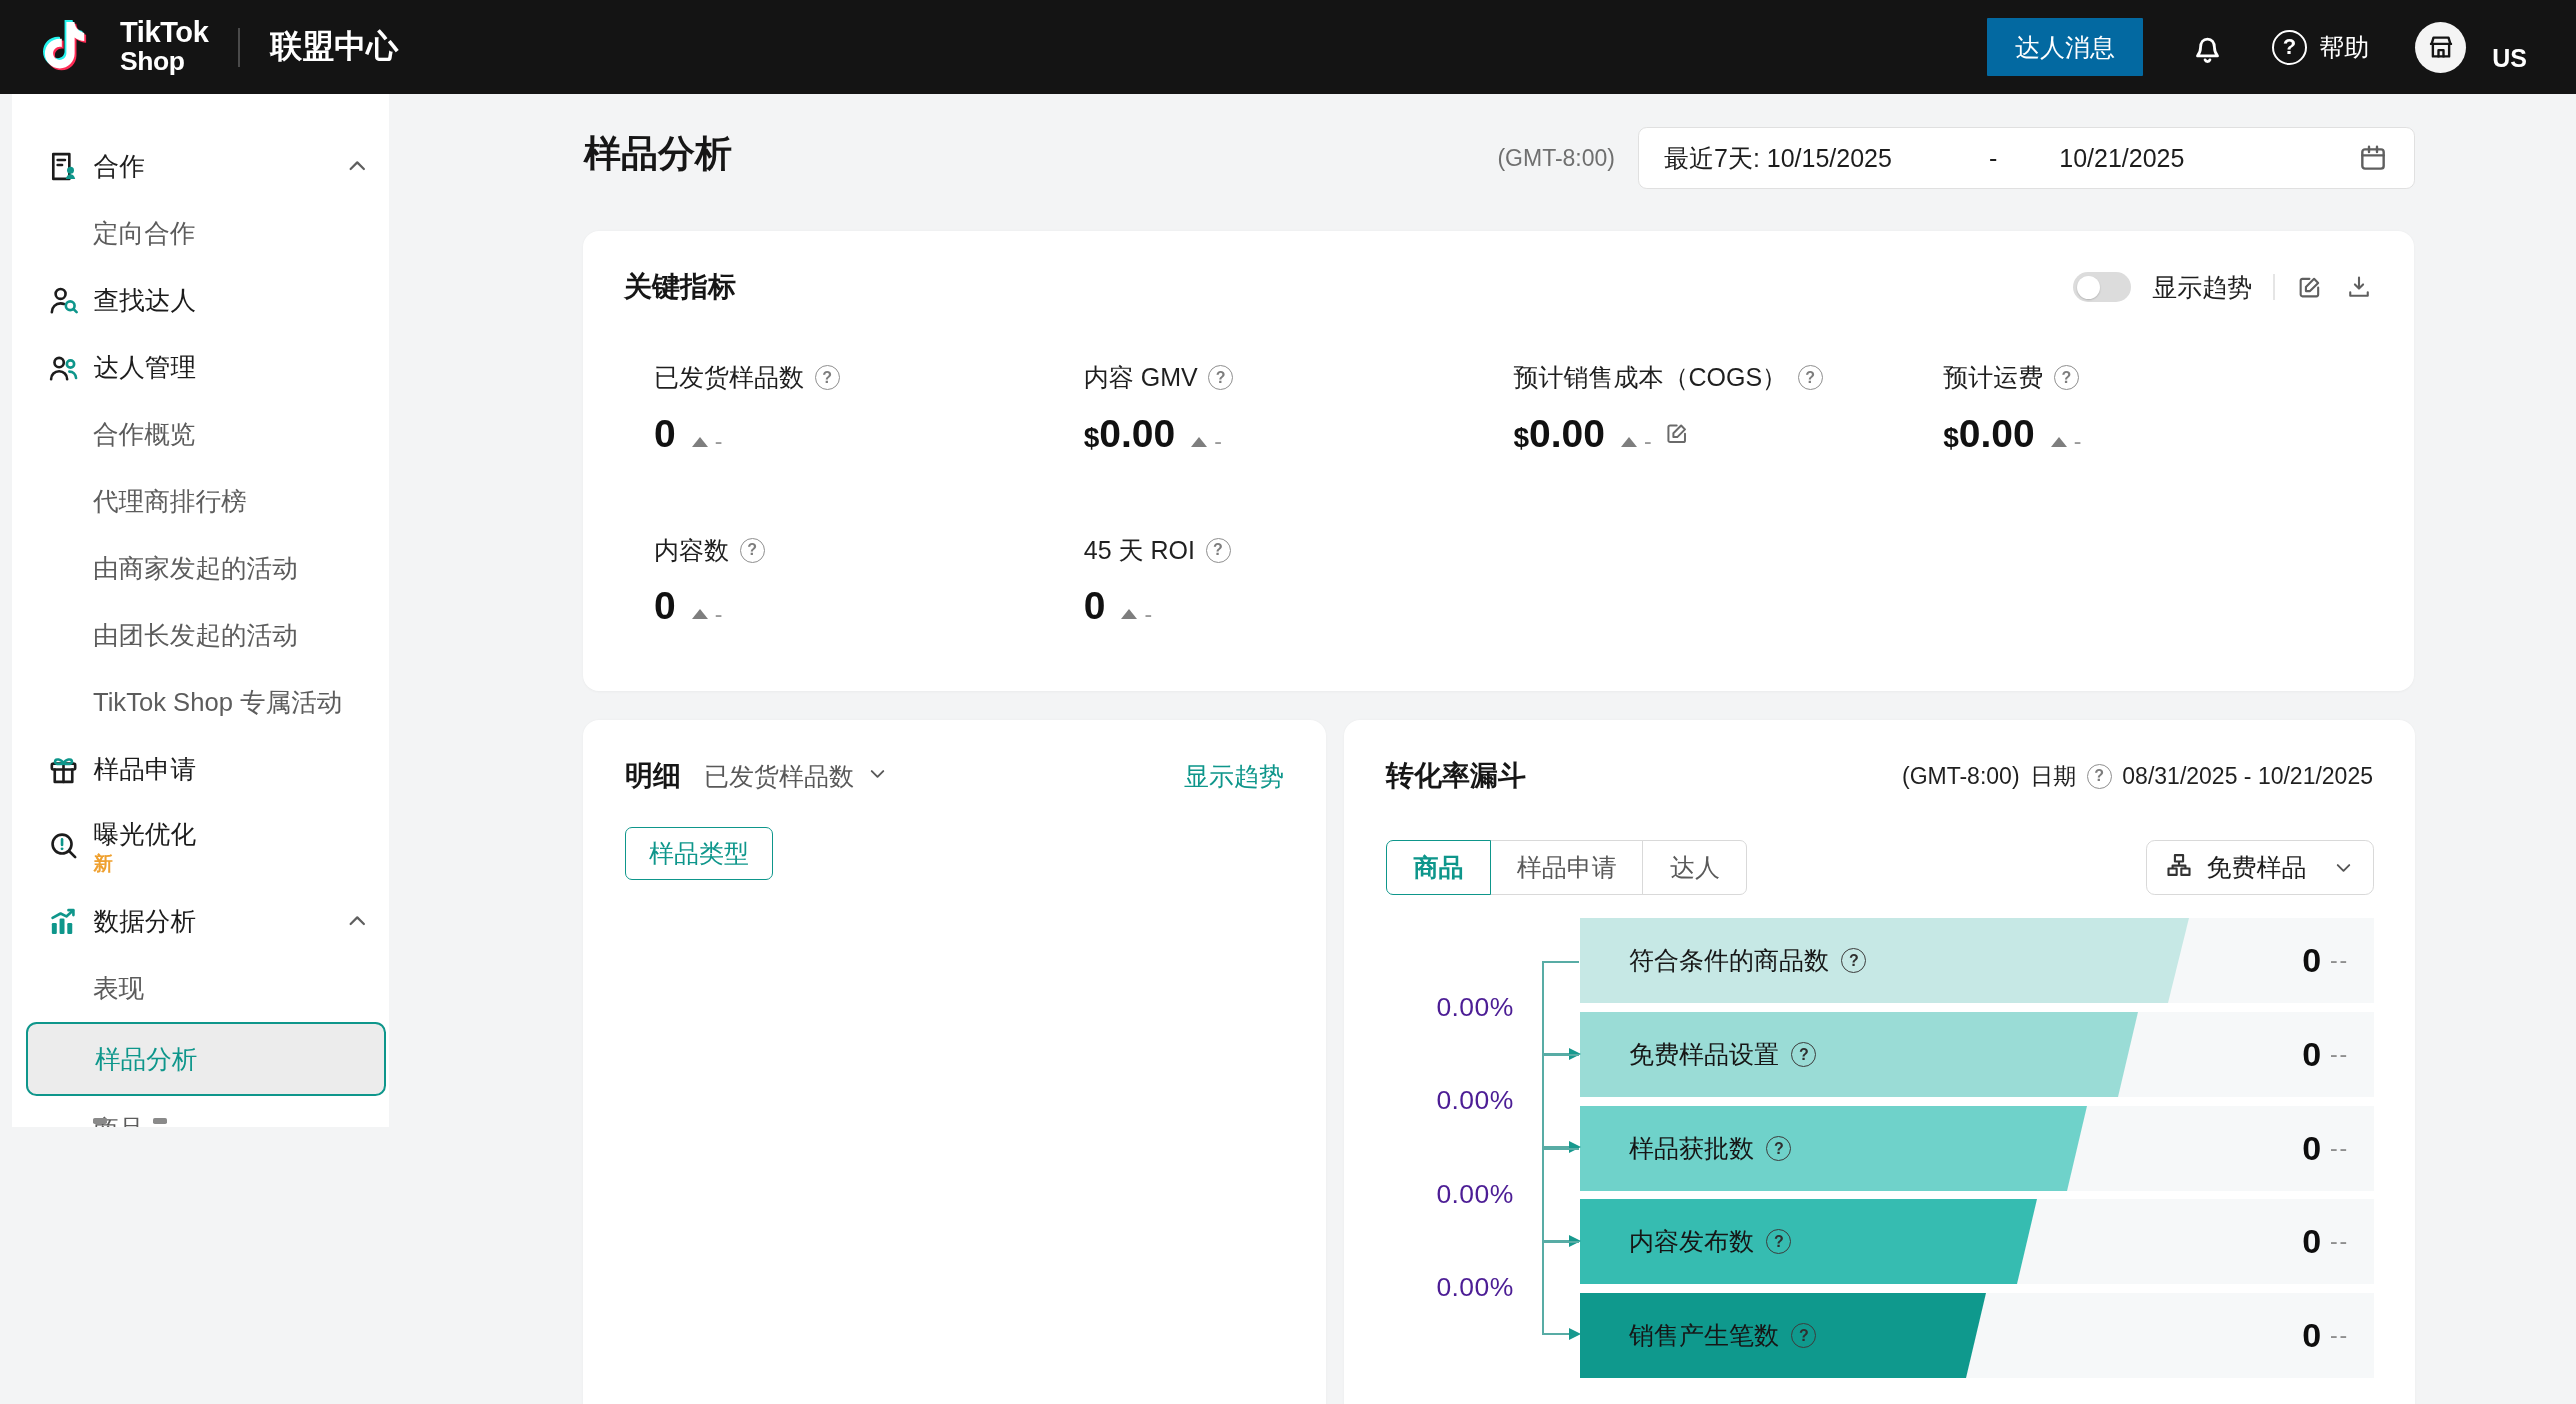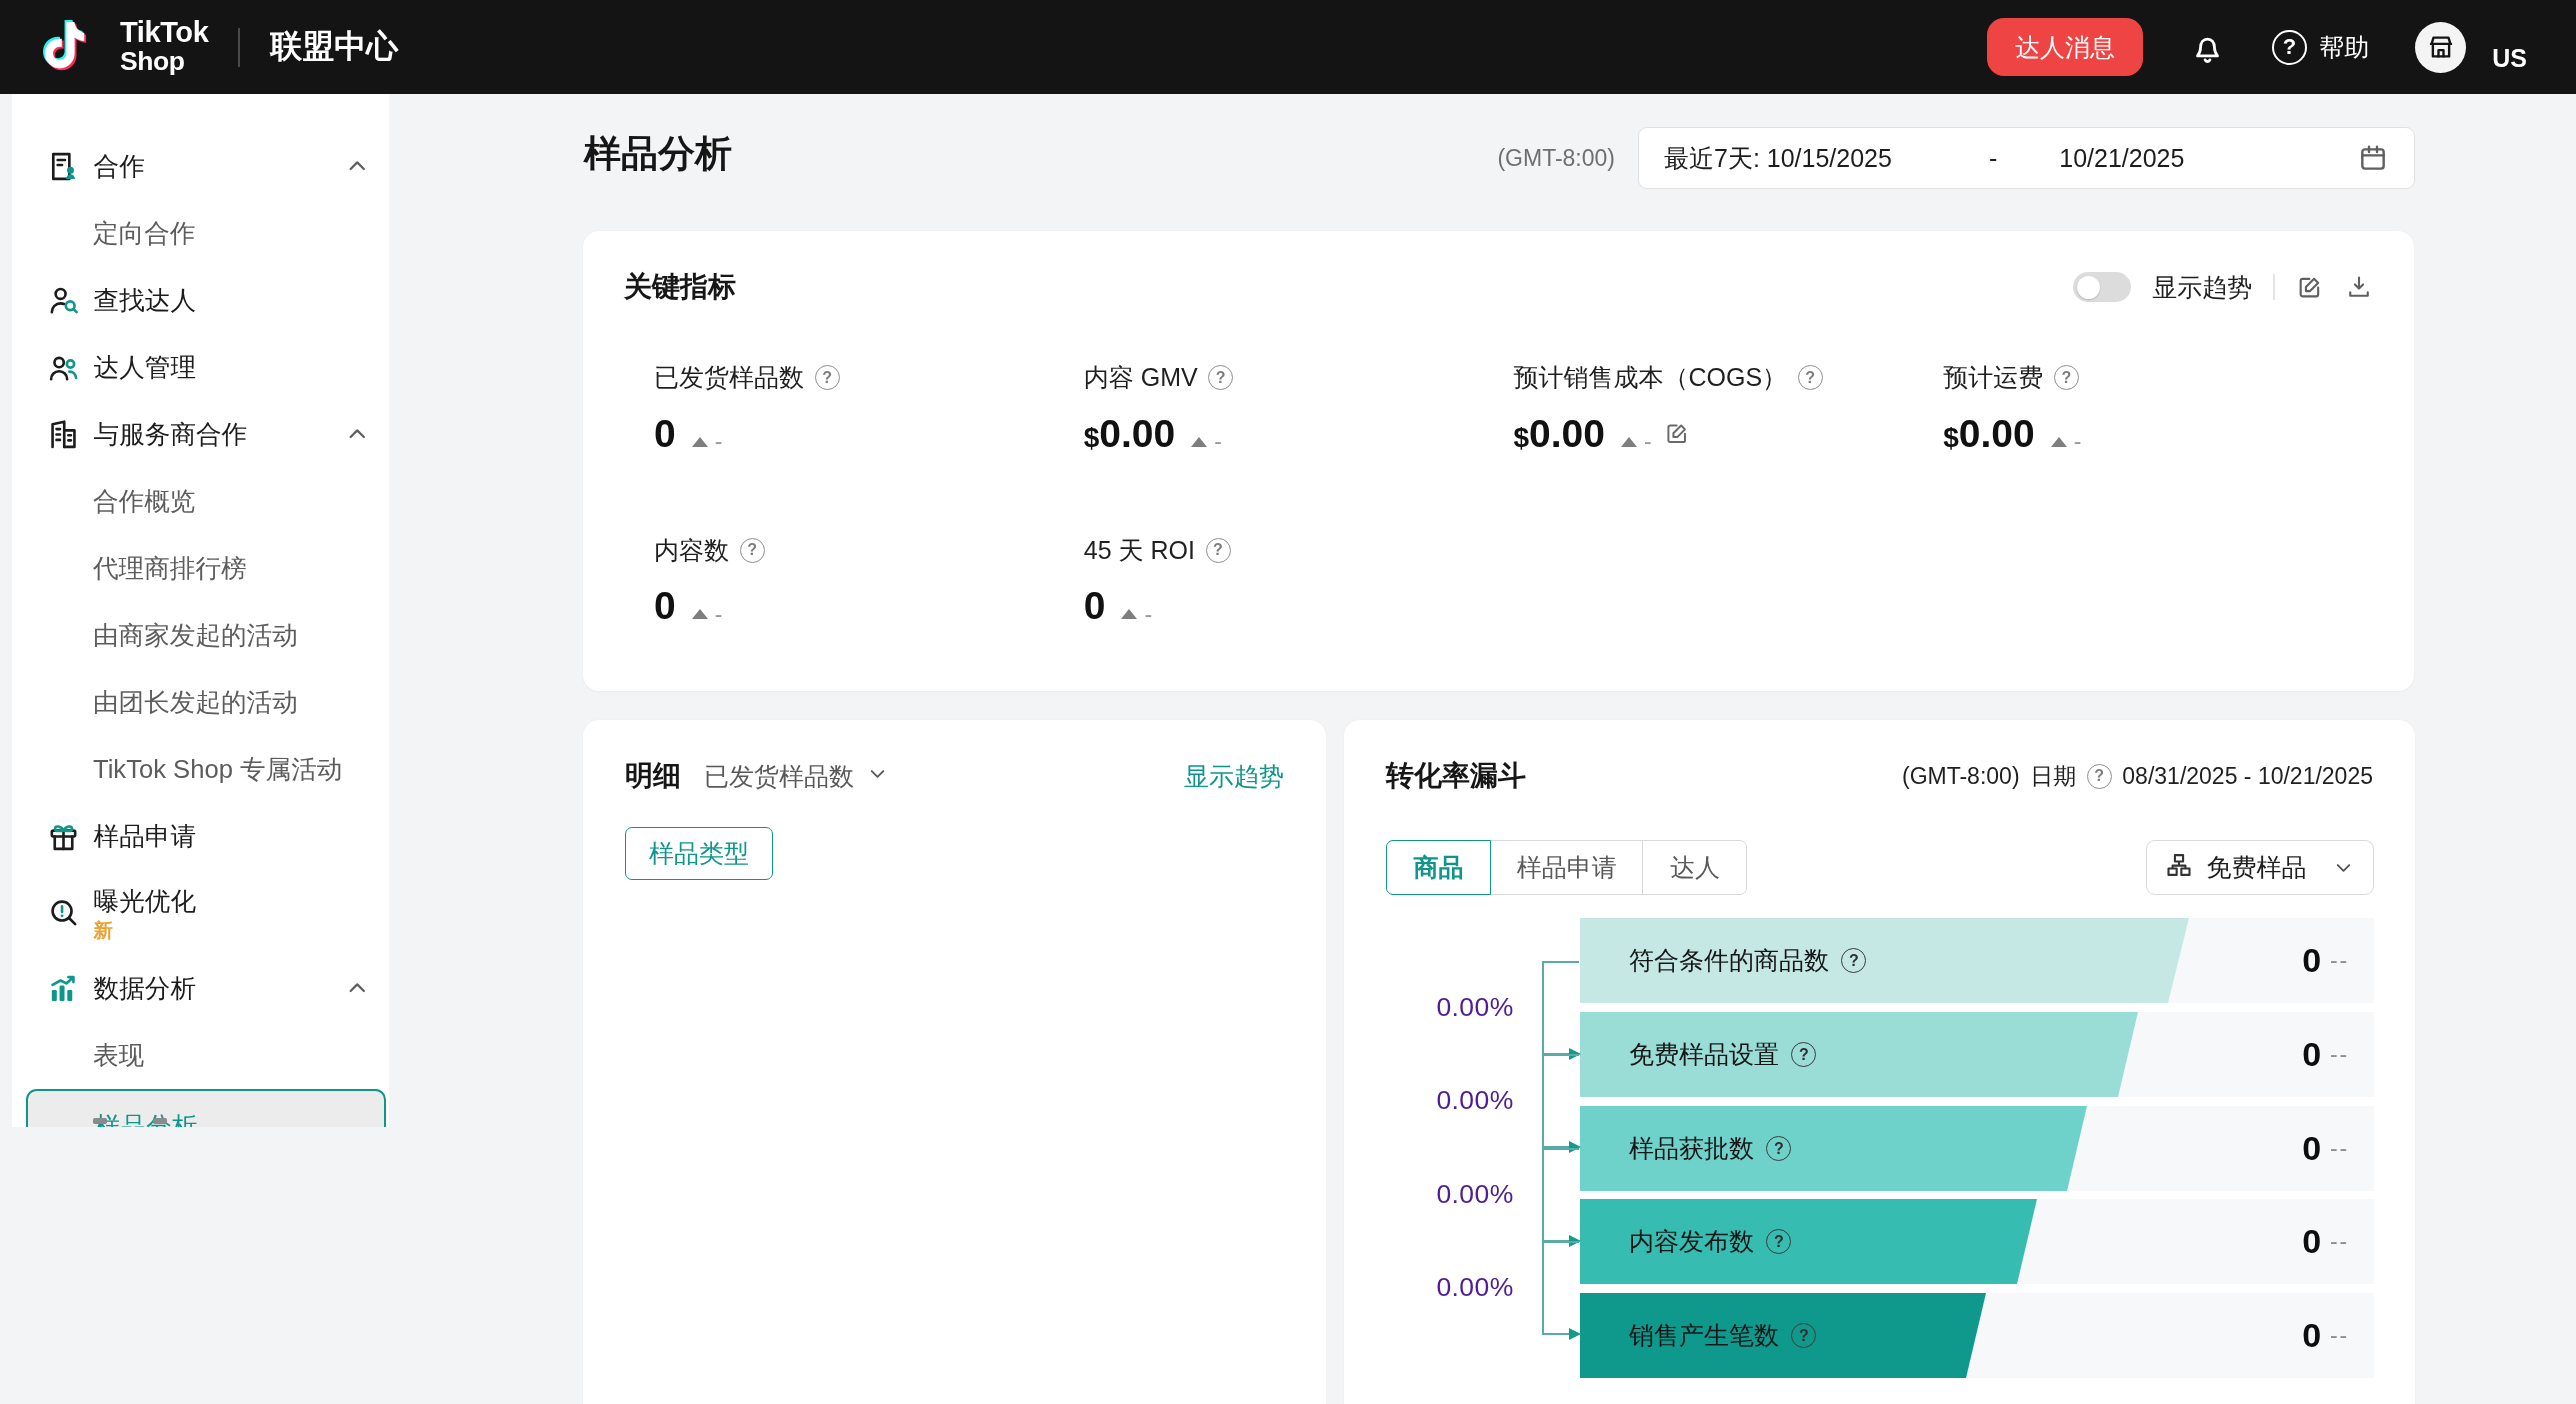--- a/index.html
+++ b/index.html
@@ -7,21 +7,21 @@
   .screen{position:relative;width:2576px;height:1404px;background:#f3f4f5;overflow:hidden;}
 
   
   .topbar{position:absolute;left:0;top:0;width:2576px;height:94px;background:#141414;display:flex;align-items:center;padding:0 49px 0 39px;}
   .brand{display:flex;align-items:center;gap:26px;}
   .brand-text{color:#fff;font-weight:800;font-size:29px;line-height:29px;letter-spacing:-0.4px;}
   .brand-text .l2{font-size:26.5px;font-weight:700;}
   .tb-divider{width:1.8px;height:39px;background:#4a4a4a;margin:0 30px;}
   .tb-product{color:#fff;font-size:32px;font-weight:600;}
   .tb-right{margin-left:auto;display:flex;align-items:center;gap:46px;}
-  .tb-msg{background:#ef4444;color:#fff;font-size:25px;height:58px;padding:0 28px;border-radius:17px;display:flex;align-items:center;cursor:pointer;}
+  .tb-msg{background:#0369a1;color:#fff;font-size:25px;height:58px;padding:0 28px;border-radius:1px;display:flex;align-items:center;cursor:pointer;}
   .tb-help{display:flex;align-items:center;gap:12.4px;color:#fff;font-size:25px;cursor:pointer;}
   .qhelp{width:35px;height:35px;border:2.6px solid #fff;border-radius:50%;display:flex;align-items:center;justify-content:center;font-size:22px;font-weight:700;color:#fff;}
   .tb-avatar{display:flex;align-items:flex-end;gap:26px;color:#fff;font-size:25px;font-weight:600;cursor:pointer;}
   .av-circle{width:51px;height:51px;border-radius:50%;background:#f4f4f4;display:flex;align-items:center;justify-content:center;}
 
   
   .sidebar{position:absolute;left:12px;top:94px;width:389px;height:1033px;background:#fff;border-right:0.9px solid #ebebeb;padding-top:39px;overflow:hidden;}
   .s-item{display:flex;align-items:center;height:67px;padding:0 30px 0 32px;font-size:25.6px;color:#1c1c1c;cursor:pointer;}
   .s-ico{width:39px;height:39px;display:flex;align-items:center;justify-content:center;margin-right:10.6px;flex:none;}
   .s-lab{white-space:nowrap;}
@@ -193,35 +193,20 @@
         <svg width="35" height="35" viewBox="0 0 24 24" fill="none" stroke="#1c1c1c" stroke-width="1.8" stroke-linecap="round" stroke-linejoin="round">
           <circle cx="9" cy="8.6" r="3.2"></circle>
             <path d="M3.5 20c0-3.2 2.4-5.4 5.5-5.4s5.5 2.2 5.5 5.4"></path>
           <circle cx="16.8" cy="9.6" r="2.5" stroke="#0E968B"></circle>
             <path d="M16 14.8c2.6 0 4.4 1.8 4.6 4.4" stroke="#0E968B"></path>
         </svg>
       </span>
       <span class="s-lab">达人管理</span>
     </div>
 
-    <div class="s-item">
-      <span class="s-ico">
-        <svg width="35" height="35" viewBox="0 0 24 24" fill="none" stroke="#1c1c1c" stroke-width="1.8" stroke-linecap="round" stroke-linejoin="round">
-          <path d="M4.5 20.5V5l8-1.8v17.3"></path>
-            <path d="M12.5 20.5h7V9.2h-7"></path>
-          <path d="M7.2 8.3h2.4M7.2 12h2.4M7.2 15.7h2.4M15.3 12.5h1.8M15.3 16h1.8"></path>
-        </svg>
-      </span>
-      <span class="s-lab">与服务商合作</span>
-      <span class="chev">
-        <svg width="26.5" height="26.5" viewBox="0 0 24 24" fill="none" stroke="#5f5f5f" stroke-width="2" stroke-linecap="round" stroke-linejoin="round">
-            <polyline points="6,14.5 12,8.5 18,14.5"></polyline>
-          </svg>
-      </span>
-    </div>
     <div class="s-child">
         <span>合作概览</span>
       </div>
     <div class="s-child">
         <span>代理商排行榜</span>
       </div>
     <div class="s-child">
         <span>由商家发起的活动</span>
       </div>
     <div class="s-child">

